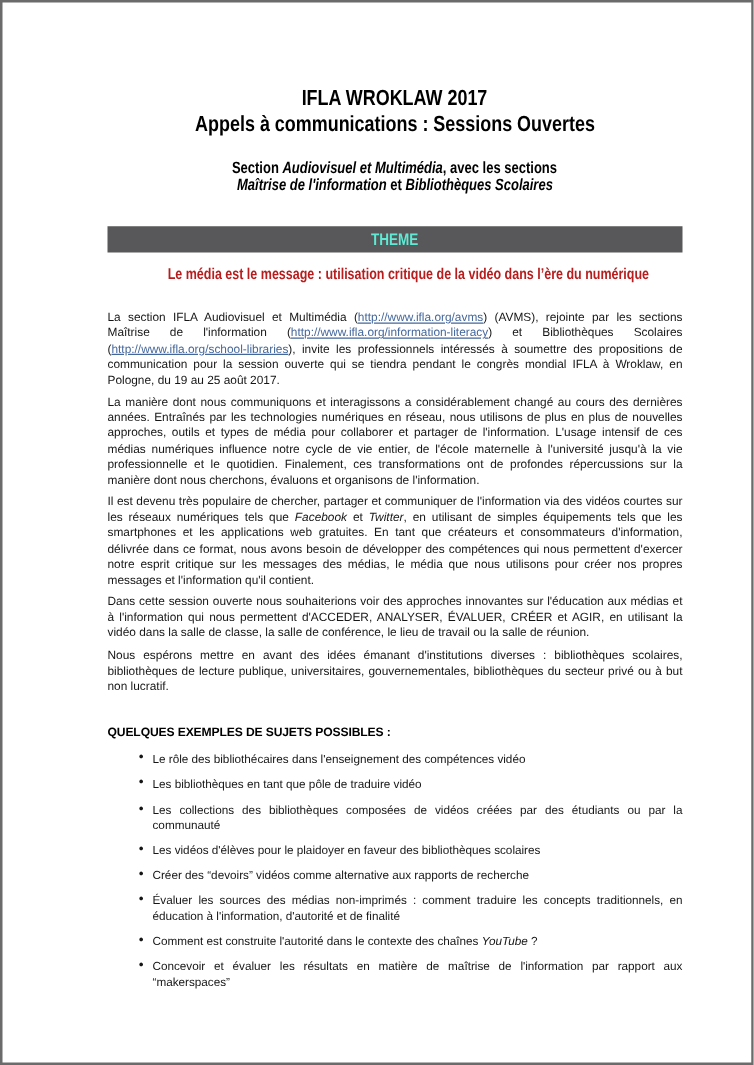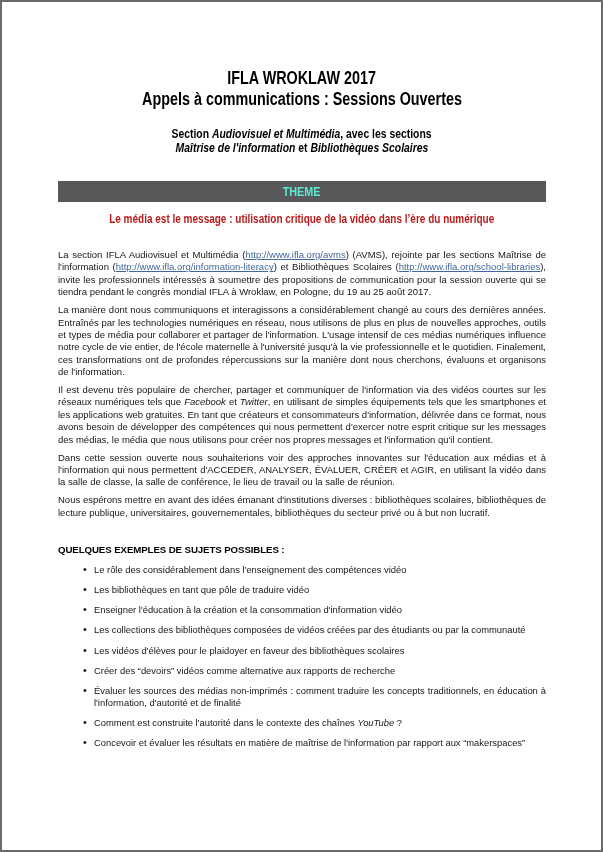--- a/index.html
+++ b/index.html
@@ -3,21 +3,21 @@
 <meta charset="utf-8">
 <style>
   html, body { margin: 0; padding: 0; background: #ffffff; }
   .page {
     position: relative;
     width: 603px;
     height: 852px;
     box-sizing: border-box;
     background: #ffffff;
     border: 2px solid #6b6b6b;
-    padding: 66px 55px 0 56px;
+    padding: 66px 55px 0 84px;
     overflow: hidden;
     font-family: "Liberation Sans", sans-serif;
     color: #161616;
     -webkit-font-smoothing: antialiased;
   }
   .doc-title { text-align: center; font-weight: bold; font-size: 17.5px; line-height: 21px; color: #000; }
   .cond { display: inline-block; transform: scaleX(0.82); transform-origin: 50% 50%; white-space: nowrap; }
   .cond2 { display: inline-block; transform: scaleX(0.80); transform-origin: 50% 50%; white-space: nowrap; }
   .section-block { text-align: center; font-weight: bold; font-size: 13px; line-height: 13.5px; margin-top: 17px; color: #000; }
   .theme-banner {
@@ -89,23 +89,22 @@
     <p><span>Il est devenu très populaire de chercher, partager et communiquer de l'information via des vidéos courtes sur les réseaux numériques tels que </span><i>Facebook</i><span> et </span><i>Twitter</i><span>, en utilisant de simples équipements tels que les smartphones et les applications web gratuites. En tant que créateurs et consommateurs d'information, délivrée dans ce format, nous avons besoin de développer des compétences qui nous permettent d'exercer notre esprit critique sur les messages des médias, le média que nous utilisons pour créer nos propres messages et l'information qu'il contient.</span></p>
 
     <p>Dans cette session ouverte nous souhaiterions voir des approches innovantes sur l'éducation aux médias et à l'information qui nous permettent d'ACCEDER, ANALYSER, ÉVALUER, CRÉER et AGIR, en utilisant la vidéo dans la salle de classe, la salle de conférence, le lieu de travail ou la salle de réunion.</p>
 
     <p>Nous espérons mettre en avant des idées émanant d'institutions diverses : bibliothèques scolaires, bibliothèques de lecture publique, universitaires, gouvernementales, bibliothèques du secteur privé ou à but non lucratif.</p>
   </div>
 
   <div class="topics-heading">QUELQUES EXEMPLES DE SUJETS POSSIBLES :</div>
 
   <ul class="topics">
-    <li>Le rôle des considérablement dans l'enseignement des compétences vidéo</li>
+    <li>Le rôle des bibliothécaires dans l'enseignement des compétences vidéo</li>
     <li>Les bibliothèques en tant que pôle de traduire vidéo</li>
-    <li>Enseigner l'éducation à la création et la consommation d'information vidéo</li>
     <li>Les collections des bibliothèques composées de vidéos créées par des étudiants ou par la communauté</li>
     <li>Les vidéos d'élèves pour le plaidoyer en faveur des bibliothèques scolaires</li>
     <li>Créer des “devoirs” vidéos comme alternative aux rapports de recherche</li>
     <li>Évaluer les sources des médias non-imprimés : comment traduire les concepts traditionnels, en éducation à l'information, d'autorité et de finalité</li>
     <li><span>Comment est construite l'autorité dans le contexte des chaînes </span><i>YouTube</i><span> ?</span></li>
     <li>Concevoir et évaluer les résultats en matière de maîtrise de l'information par rapport aux “makerspaces”</li>
   </ul>
 
 </div>
 

